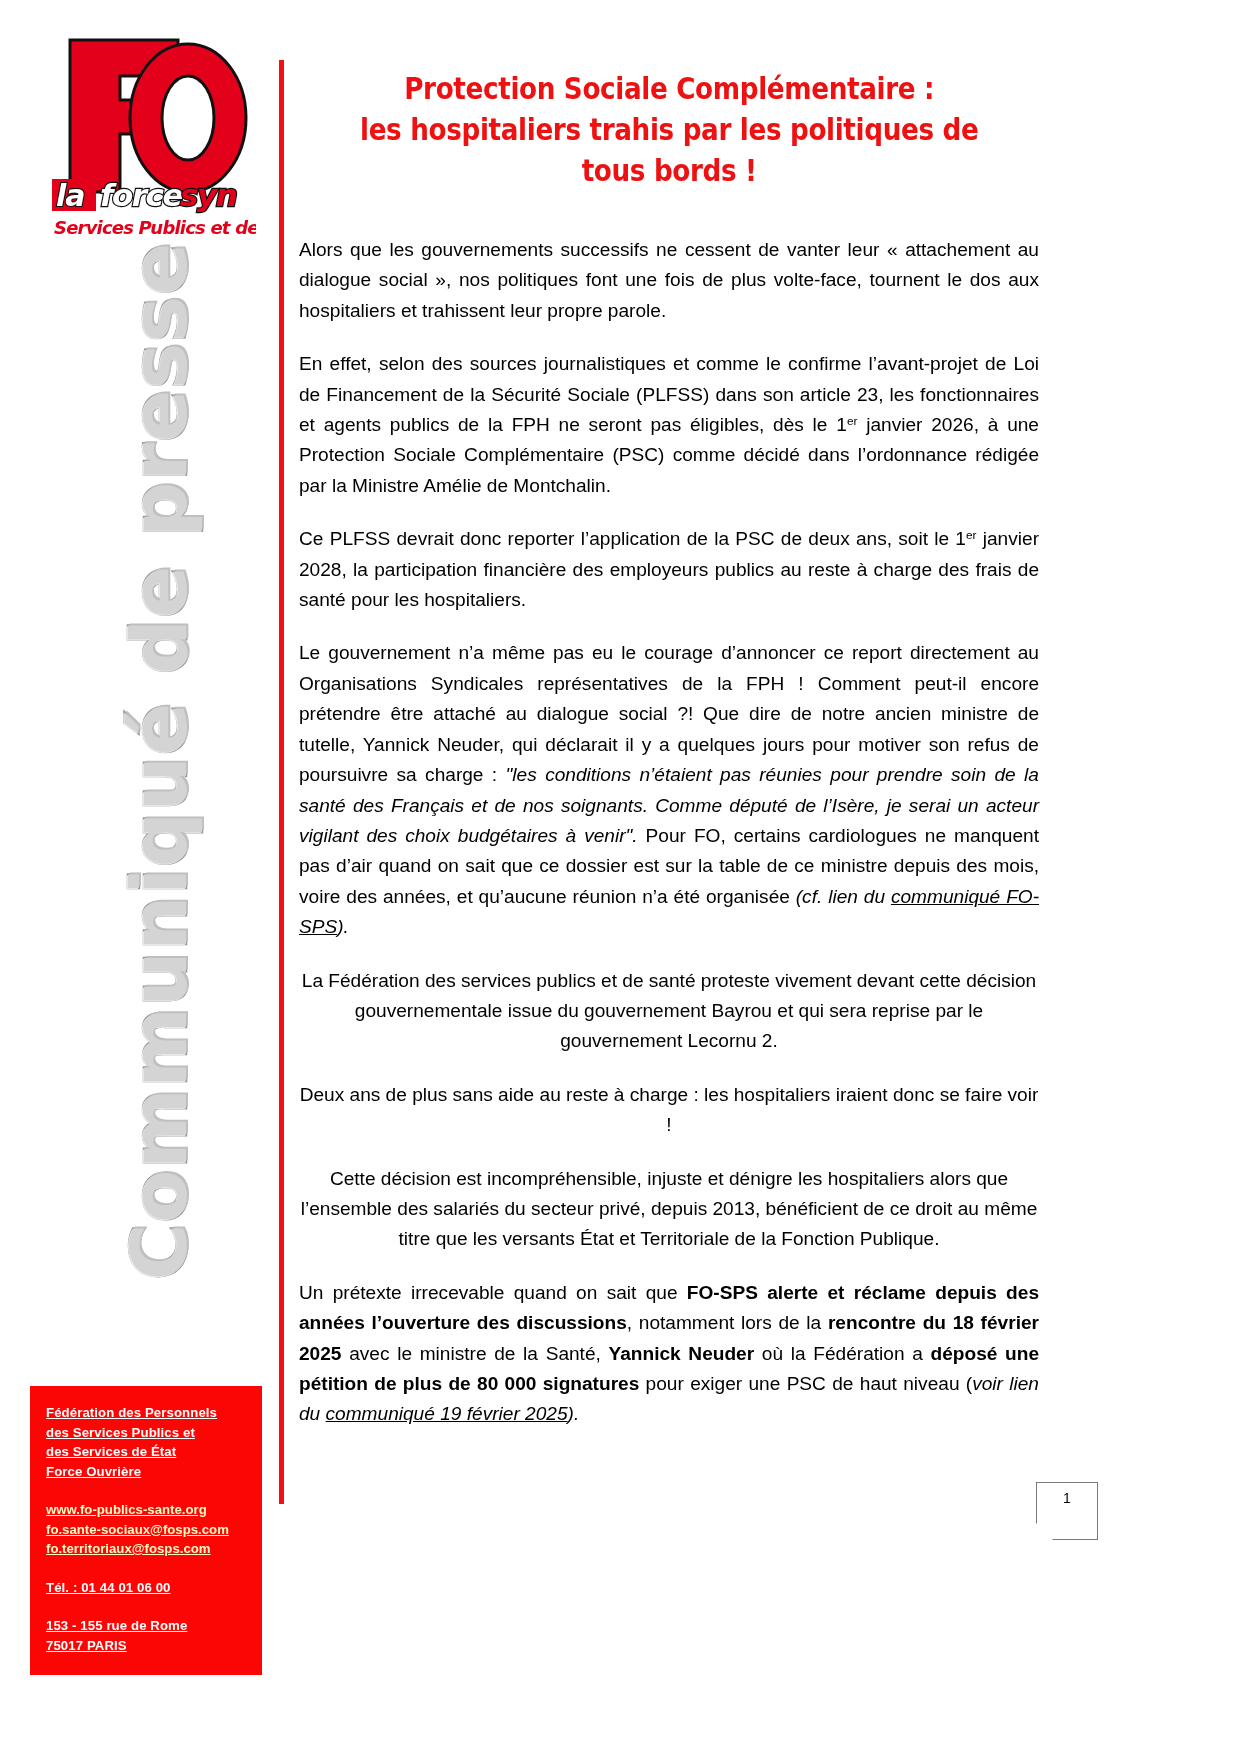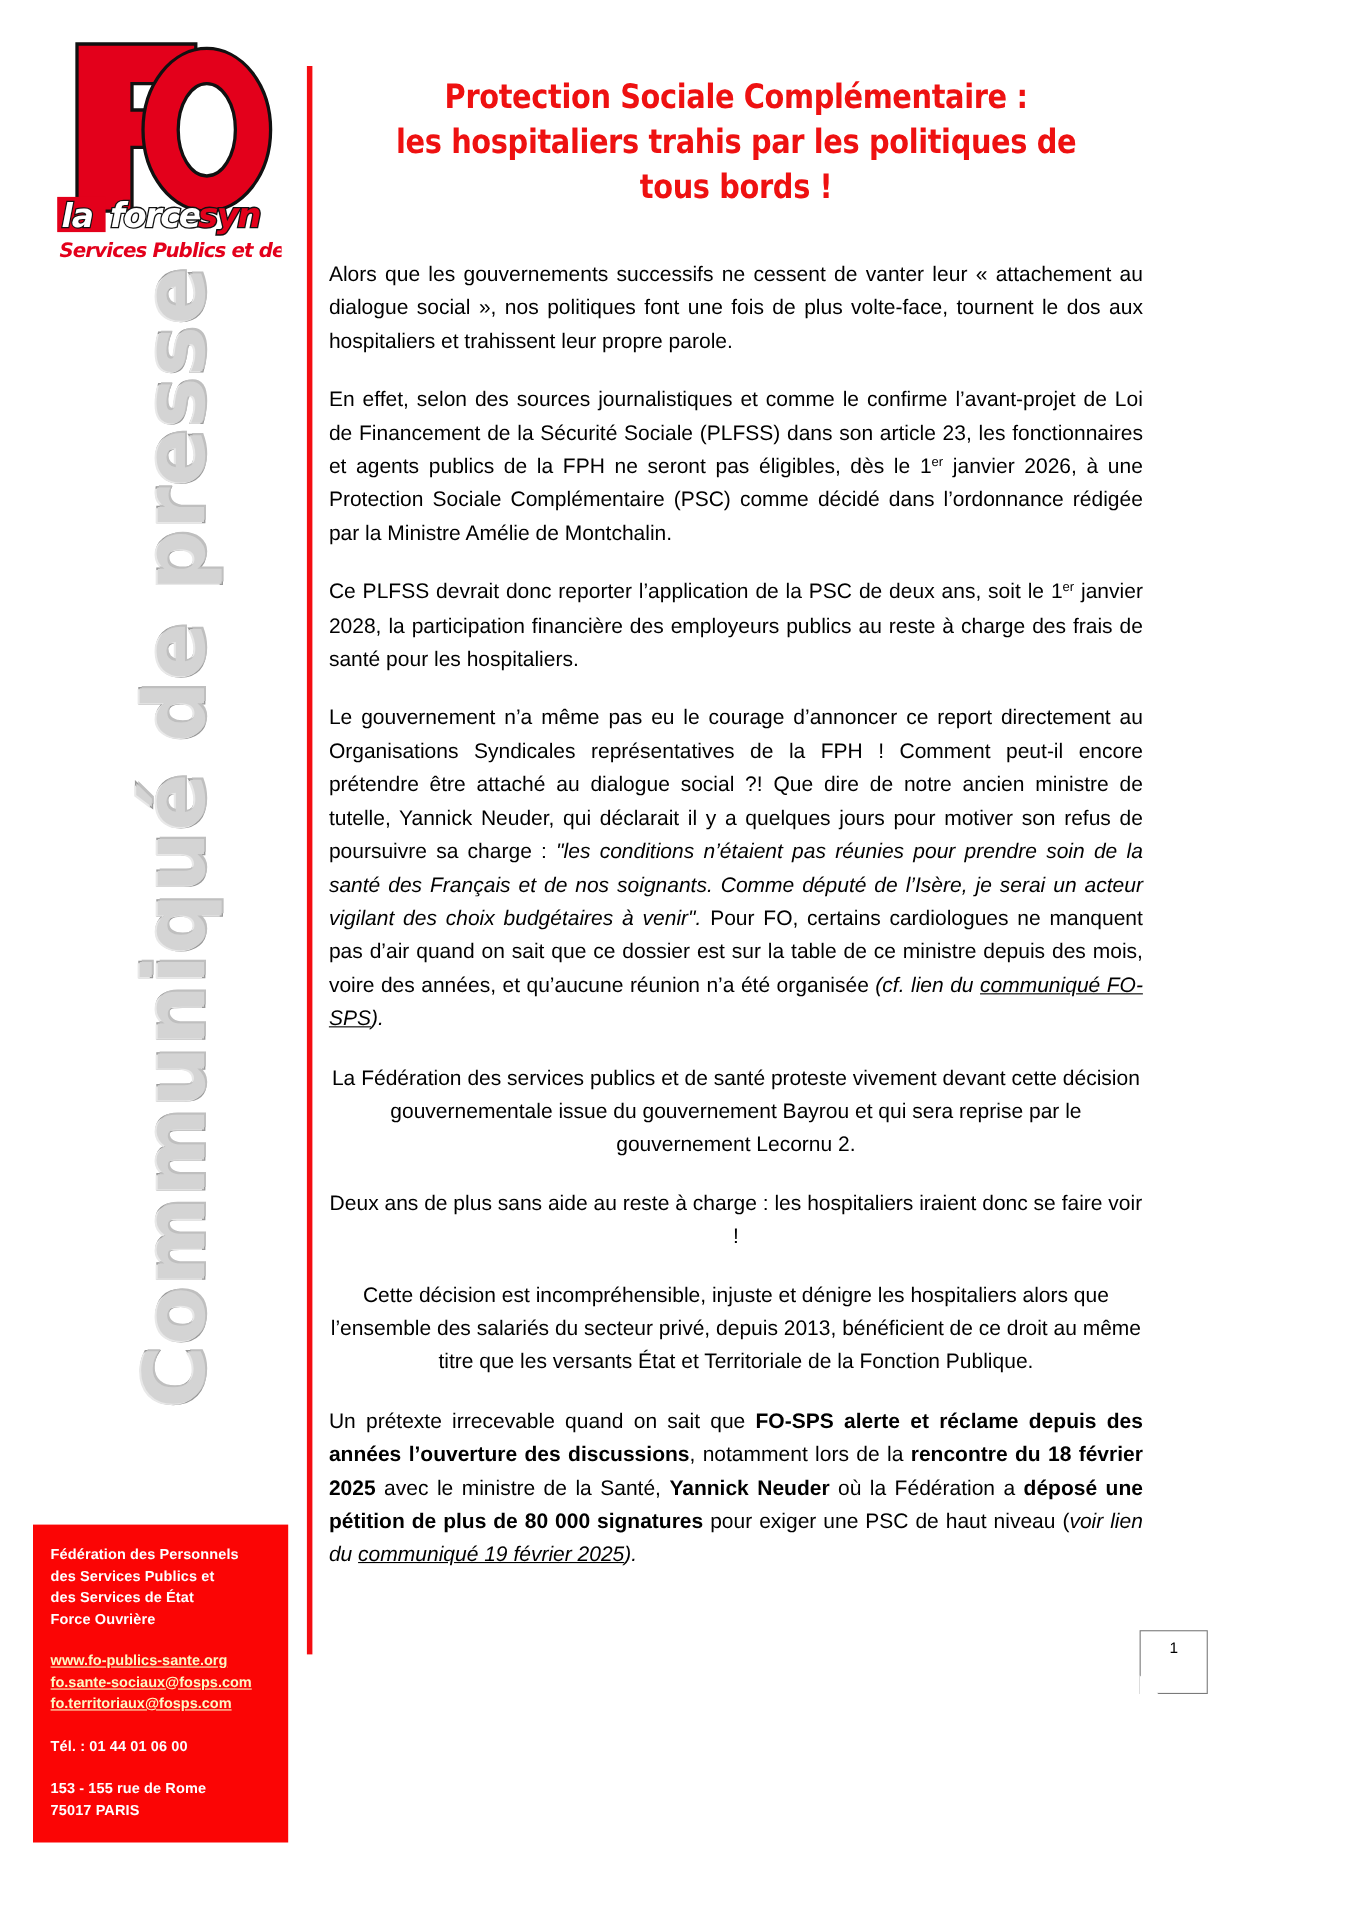--- a/index.html
+++ b/index.html
@@ -78,20 +78,21 @@
     background: #fb0505;
     color: #ffffff;
     box-sizing: border-box;
   }
   .contact-box .line {
     font-size: 13.2px;
     font-weight: bold;
     line-height: 19.5px;
     letter-spacing: 0.1px;
     white-space: nowrap;
+    text-decoration: underline;
   }
   .contact-box .gap { height: 19px; }
   .contact-box .link {
     font-size: 13.2px;
     font-weight: bold;
     line-height: 19.5px;
     text-decoration: underline;
     white-space: nowrap;
     color: #fef9c3;
   }

